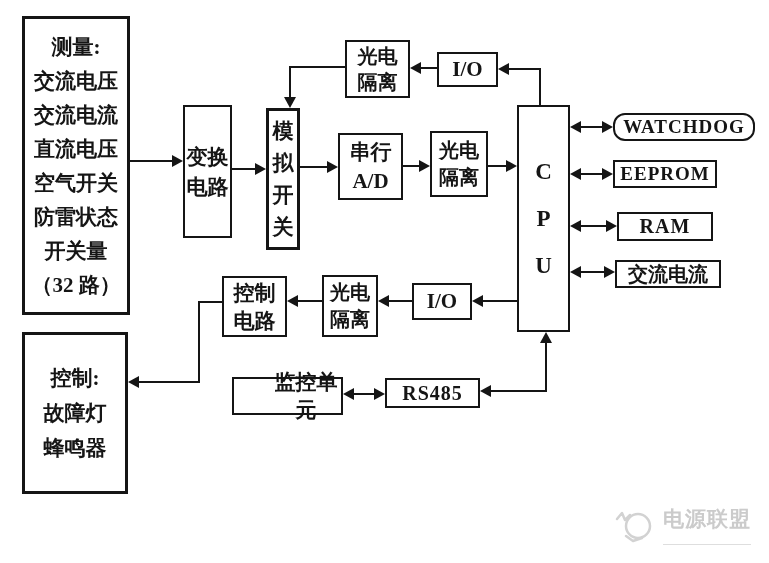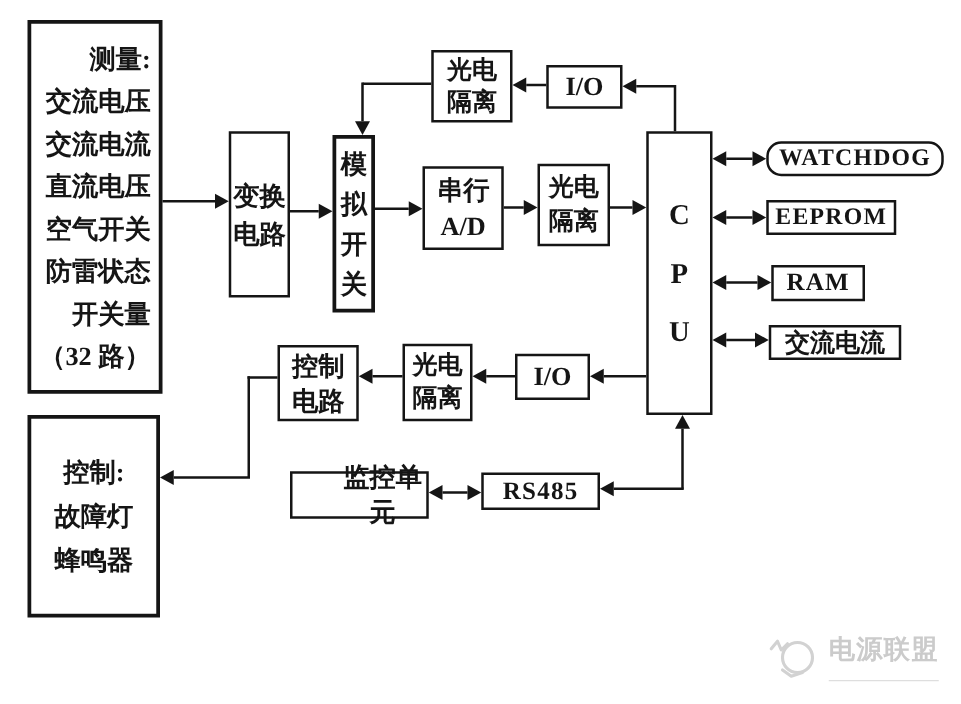--- a/index.html
+++ b/index.html
@@ -55,21 +55,21 @@
     color: #cbcbcb;
     letter-spacing: 1px;
     border-bottom: 1px solid #dedede;
   }
 </style>
 </head>
 <body>
 
 <div class="stage">
 
-  <div class="box thick" style="left:22px;top:16px;width:108px;height:299px;font-size:21px;line-height:34px;text-align:right;">
+  <div class="box thick" style="left:22px;top:16px;width:108px;height:299px;font-size:21px;line-height:34px;">
     <span class="lbl">测量:
 交流电压
 交流电流
 直流电压
 空气开关
 防雷状态
 开关量
 （32 路）</span>
   </div>
 
@@ -111,21 +111,21 @@
   </div>
 
   <div class="box" style="left:613px;top:113px;width:142px;height:28px;font-size:19px;letter-spacing:1px;border-radius:12px;">
     <span class="lbl">WATCHDOG</span>
   </div>
 
   <div class="box" style="left:613px;top:160px;width:104px;height:28px;font-size:19px;letter-spacing:1px;">
     <span class="lbl">EEPROM</span>
   </div>
 
-  <div class="box" style="left:617px;top:212px;width:75px;height:29px;font-size:20px;letter-spacing:1px;">
+  <div class="box" style="left:617px;top:212px;width:96px;height:29px;font-size:20px;letter-spacing:1px;">
     <span class="lbl">RAM</span>
   </div>
 
   <div class="box" style="left:615px;top:260px;width:106px;height:28px;font-size:20px;">
     <span class="lbl">交流电流</span>
   </div>
 
   <div class="box" style="left:222px;top:276px;width:65px;height:61px;font-size:21px;line-height:28px;">
     <span class="lbl">控制
 电路</span>

